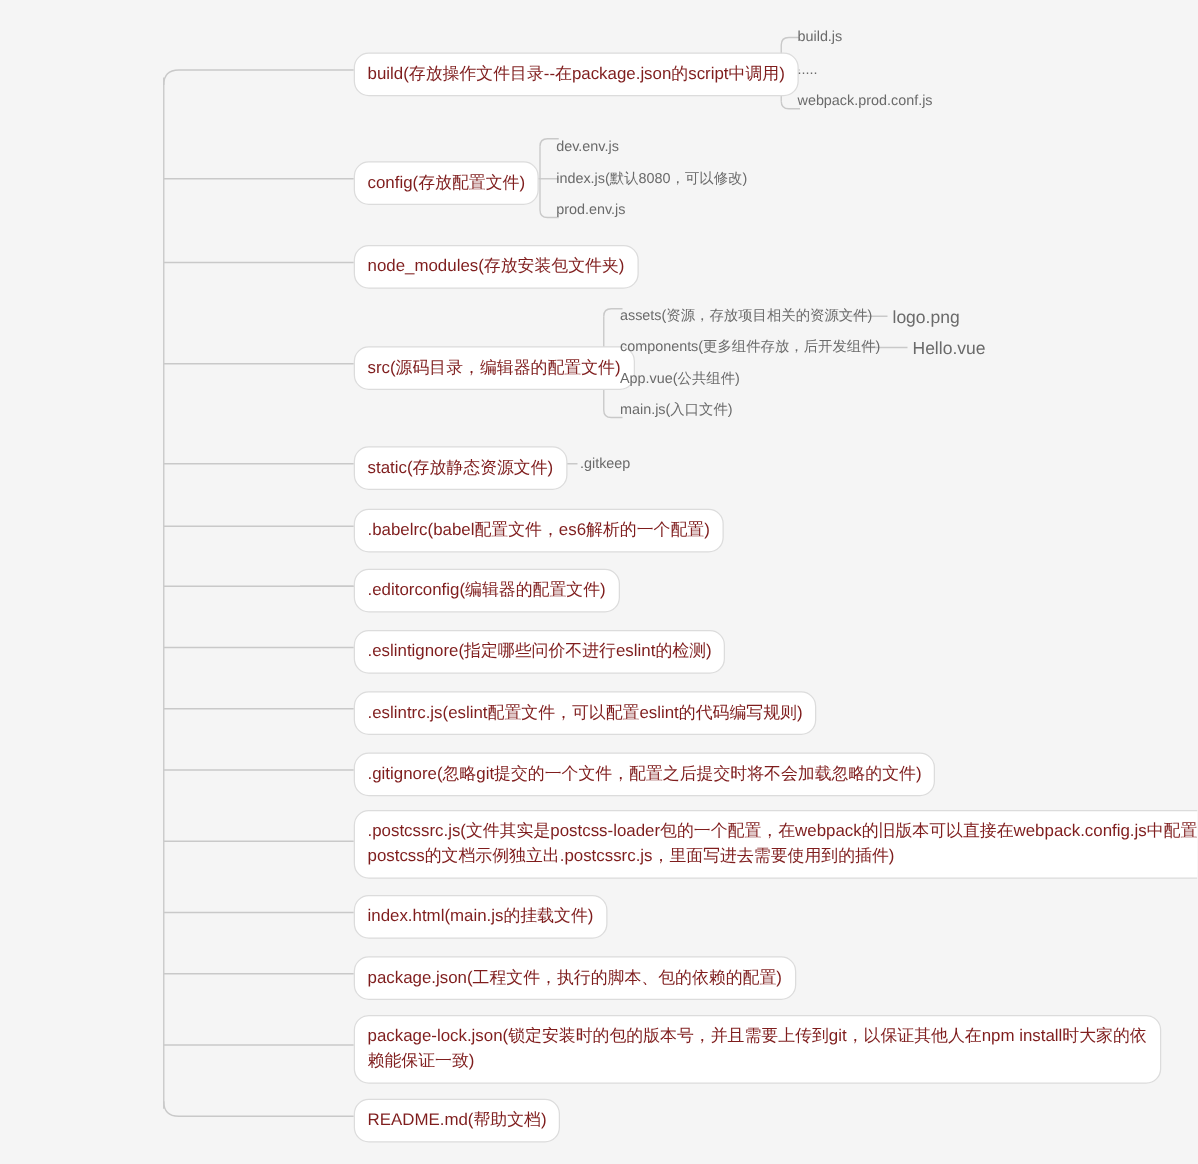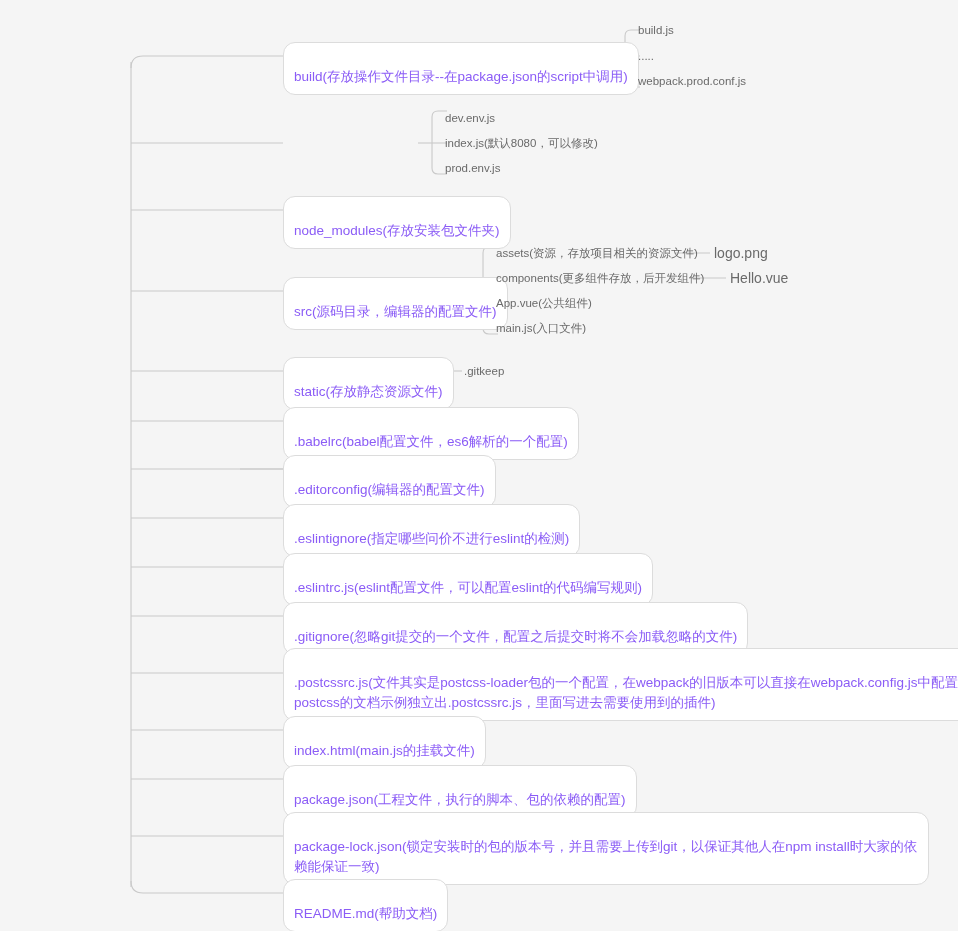--- a/index.html
+++ b/index.html
@@ -22,24 +22,24 @@
     width: 958px;
     height: 931px;
     pointer-events: none;
   }
   .node {
     position: absolute;
     box-sizing: border-box;
     background: #ffffff;
     border: 1px solid #dcdcdc;
     border-radius: 12px;
-    color: #8b5cf6;
+    color: #7f1d1d;
     font-size: 13.5px;
     line-height: 20px;
-    padding: 24px 10px 7px 10px;
+    padding: 6px 10px 7px 10px;
     white-space: nowrap;
   }
   .node.wrap {
     white-space: normal;
   }
   .root-node {
     position: absolute;
     box-sizing: border-box;
     background: #5cc08b;
     border: none;
@@ -112,20 +112,21 @@
       <path d="M674,253 L710,253"></path>
       <path d="M690,278 L726,278"></path>
 
       <path d="M436,371 L462,371"></path>
     </g>
   </svg>
 
 
   <div class="node" style="left:283px; top:42px;">build(存放操作文件目录--在package.json的script中调用)</div>
 
+  <div class="node" style="left:283px; top:129px;">config(存放配置文件)</div>
 
   <div class="node" style="left:283px; top:196px;">node_modules(存放安装包文件夹)</div>
 
   <div class="node" style="left:283px; top:277px;">src(源码目录，编辑器的配置文件)</div>
 
   <div class="node" style="left:283px; top:357px;">static(存放静态资源文件)</div>
 
   <div class="node" style="left:283px; top:407px;">.babelrc(babel配置文件，es6解析的一个配置)</div>
 
   <div class="node" style="left:283px; top:455px;">.editorconfig(编辑器的配置文件)</div>

